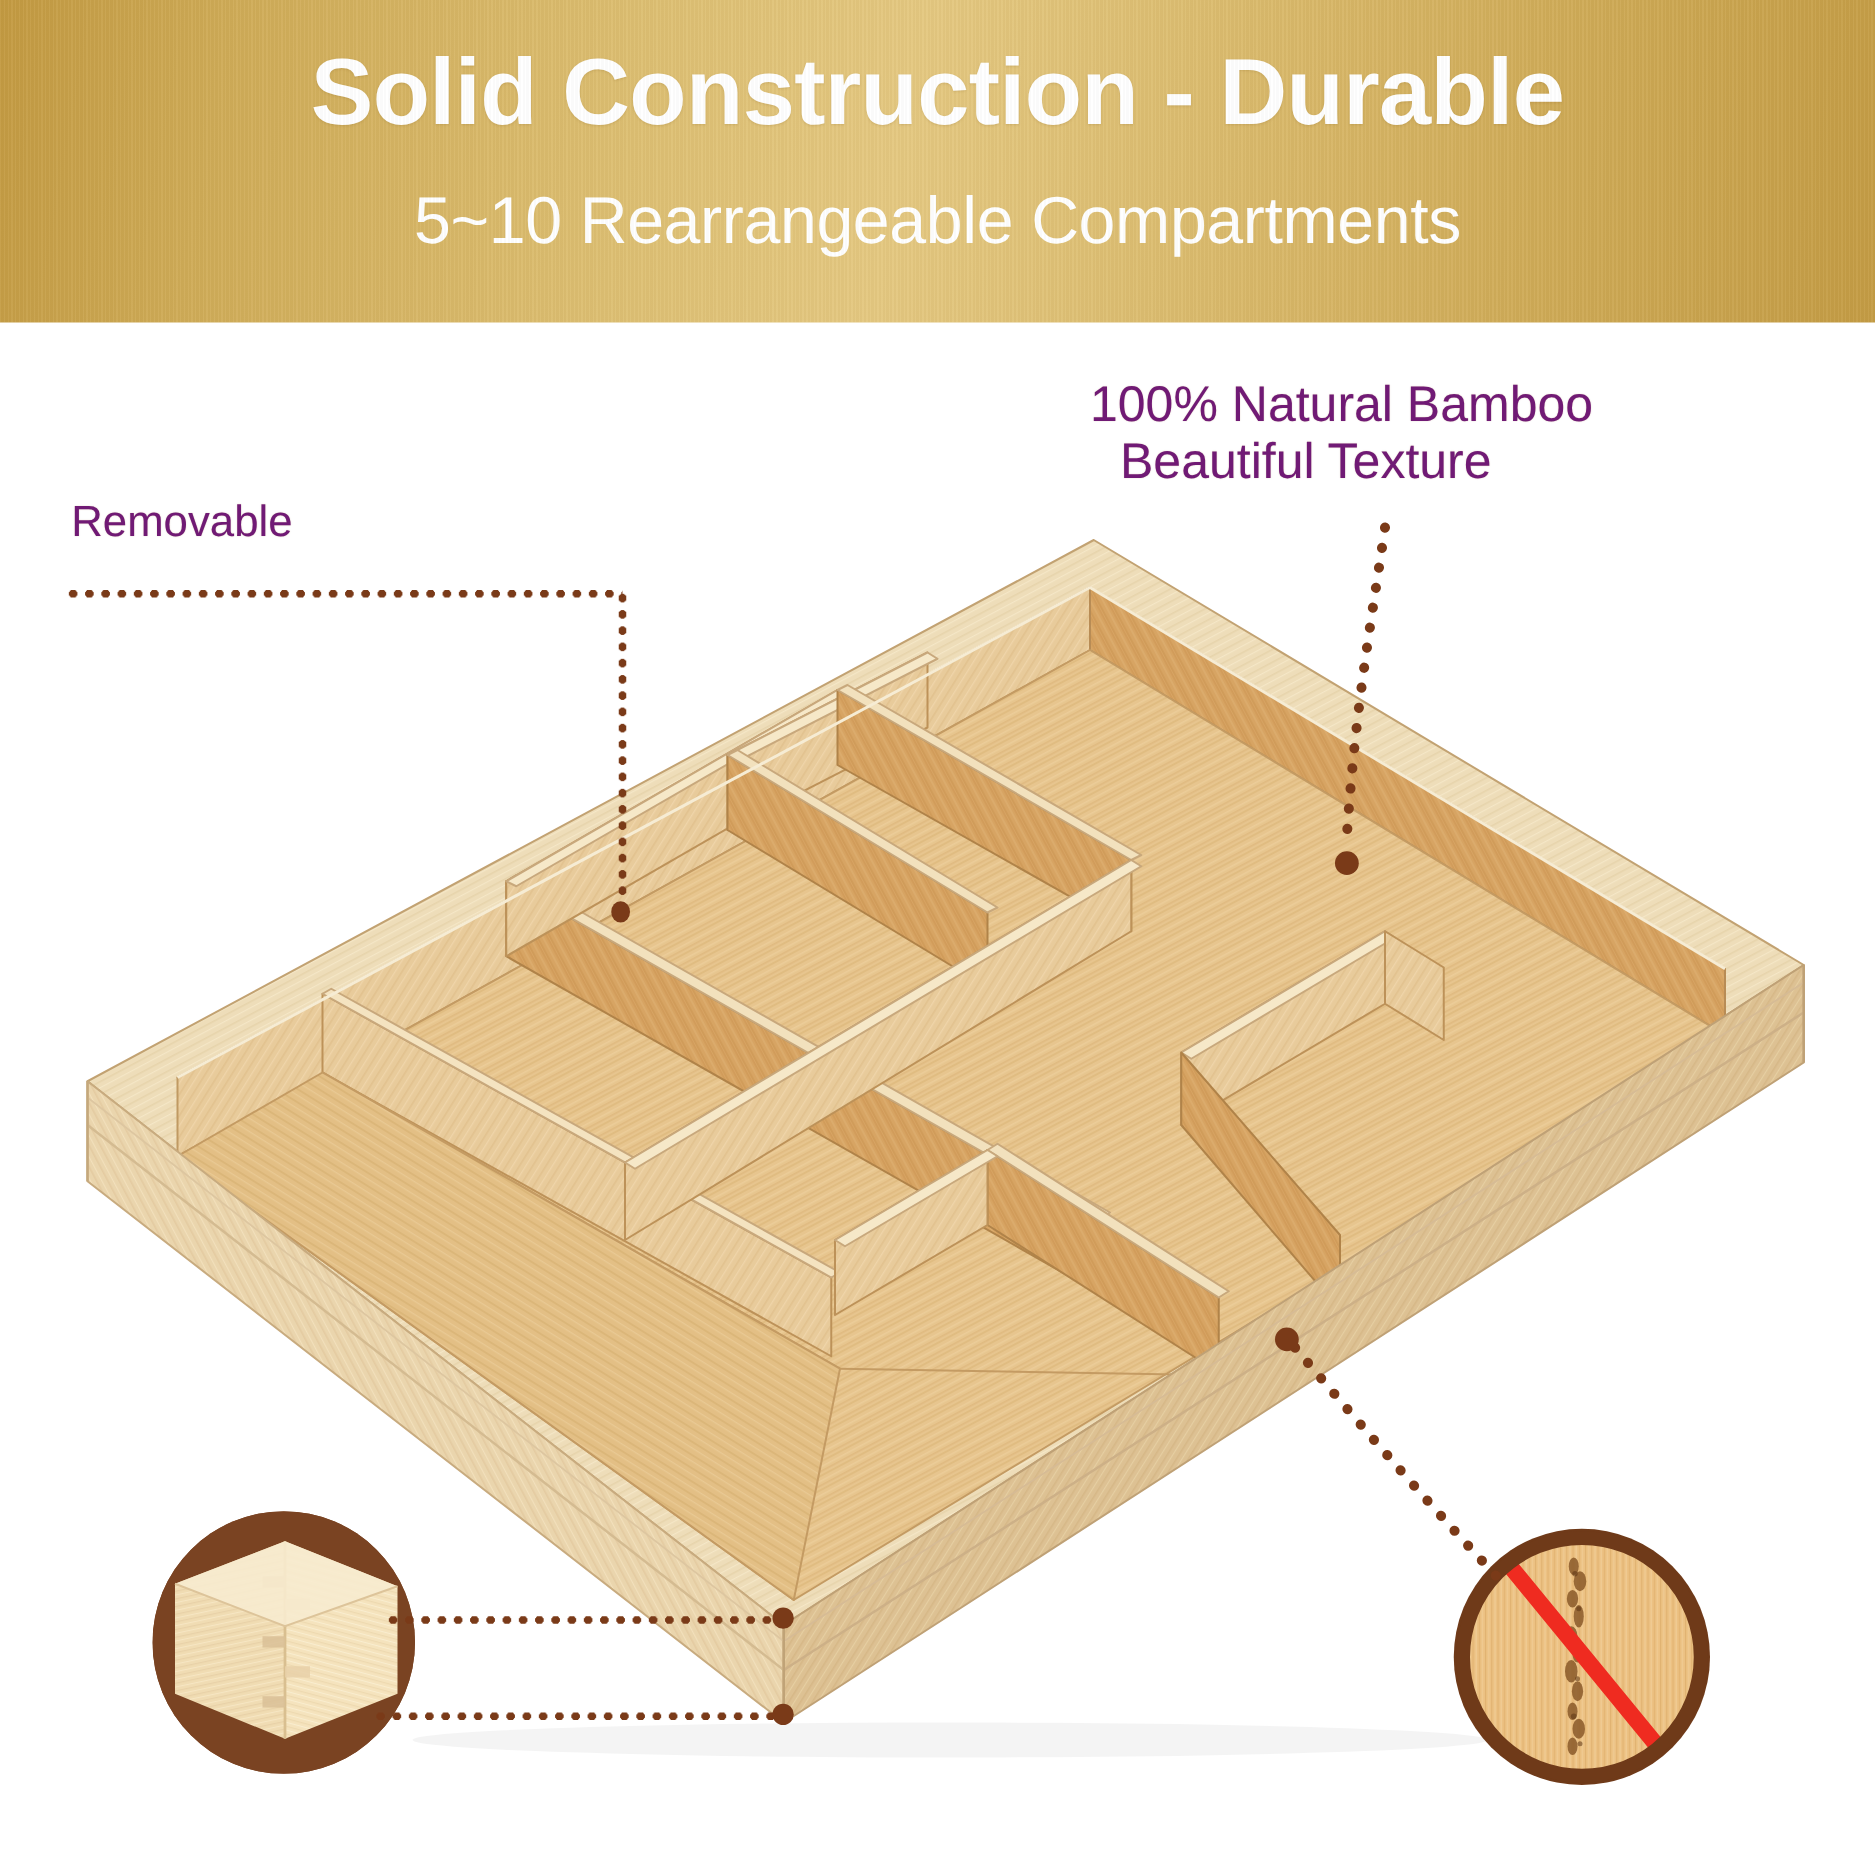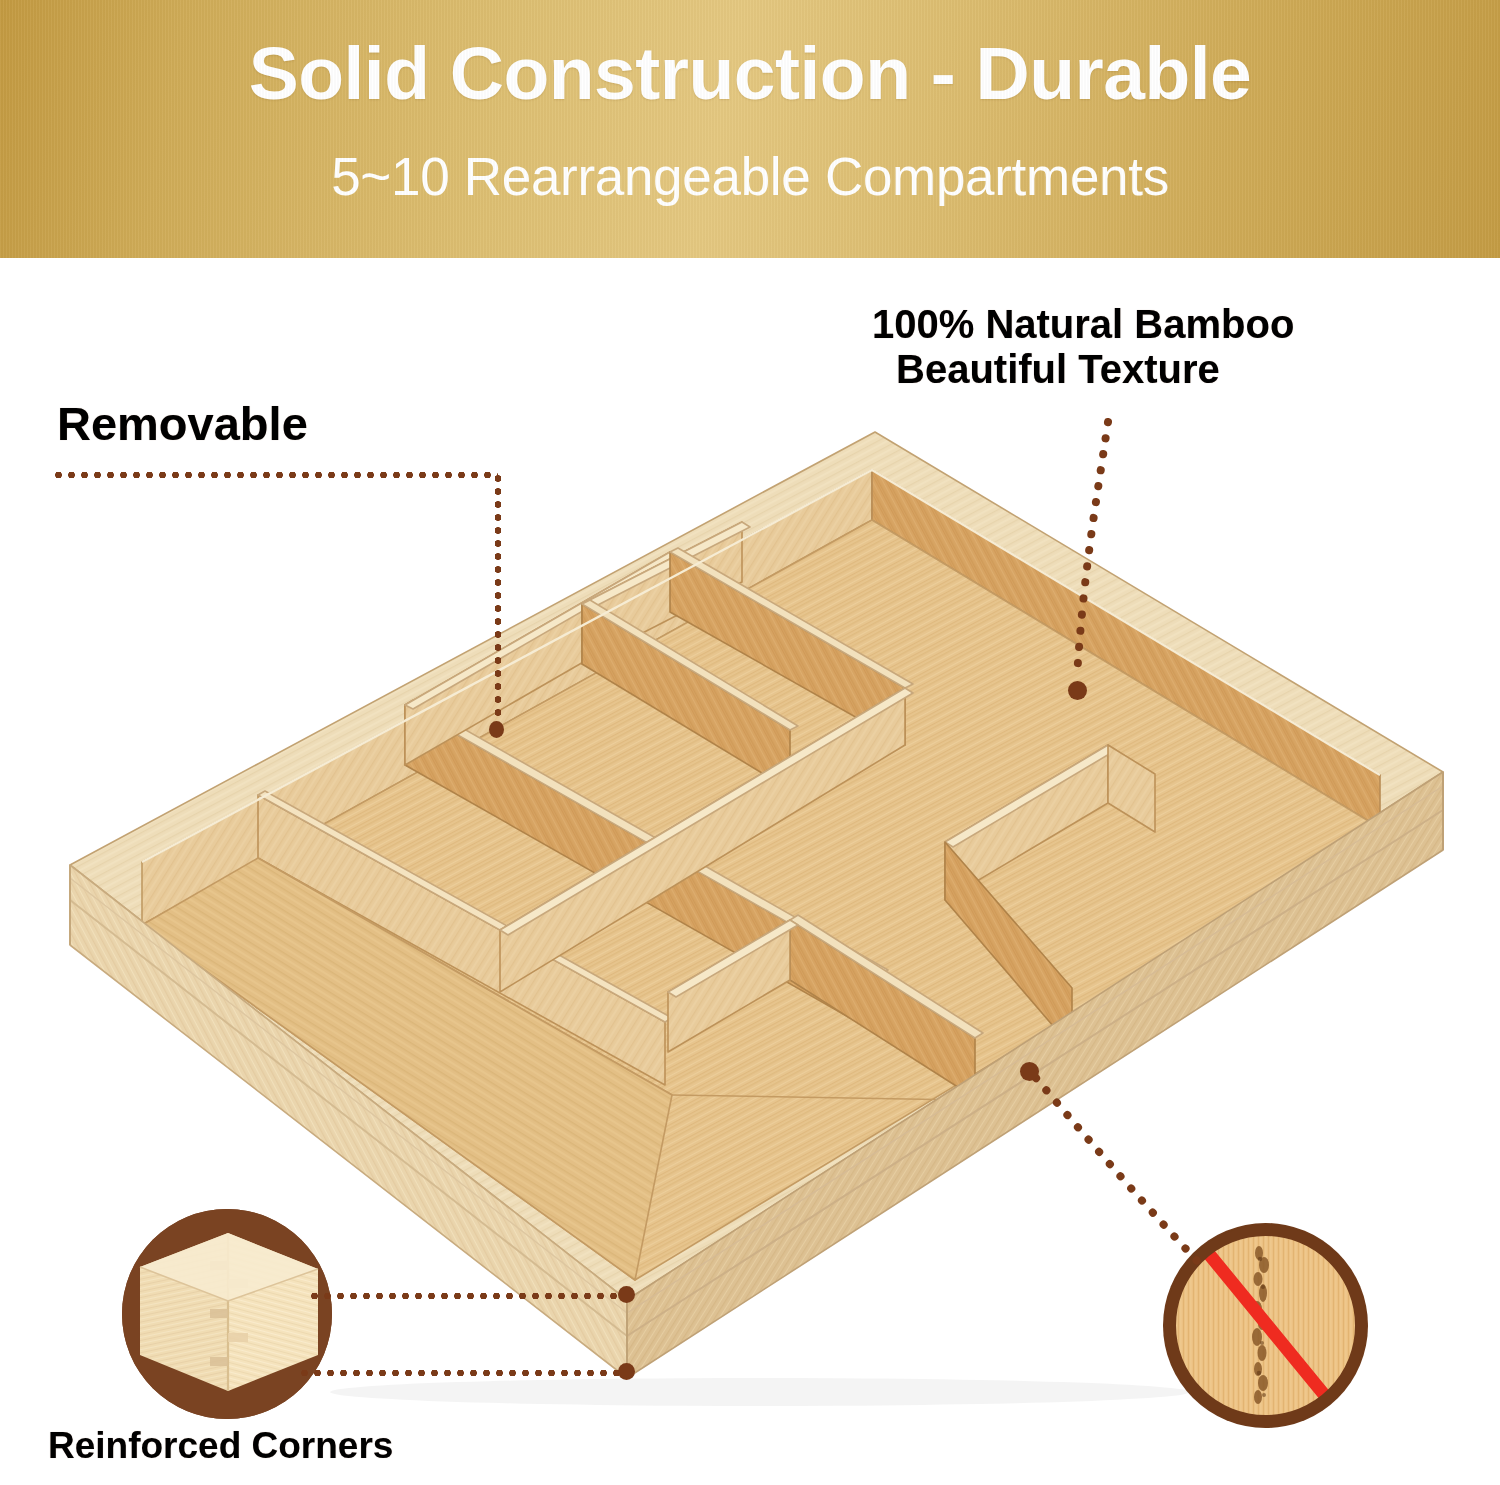--- a/index.html
+++ b/index.html
@@ -56,29 +56,29 @@
     font-weight: normal;
     color: #ffffff;
     line-height: 1;
     letter-spacing: -0.3px;
     white-space: nowrap;
   }
 
   
   .callout {
     position: absolute;
-    color: #000000;
-    font-weight: bold;
+    color: #701a75;
+    font-weight: normal;
     line-height: 1.12;
     white-space: nowrap;
     text-shadow: 0 0 1px rgba(138,69,33,0.35);
   }
   #label-bamboo { left: 872px; top: 302px; font-size: 40px; }
   #label-bamboo .l2 { display:block; padding-left: 24px; }
-  #label-removable { left: 57px; top: 398px; font-size: 47px; }
+  #label-removable { left: 57px; top: 398px; font-size: 35px; }
   #label-corners  { left: 48px;  top: 1425px; font-size: 37px; }
   #label-grains   { left: 1012px; top: 1425px; font-size: 37px; }
 
   
   .dot-h {
     position: absolute; height: 6px;
     background-image: radial-gradient(circle, #7a3a18 0 45%, transparent 50%);
     background-size: 13px 6px;
     background-repeat: repeat-x;
   }
@@ -307,23 +307,20 @@
       <rect x="106" y="124" width="20" height="9" fill="#e7d0a8" opacity="0.85"></rect>
 
       <polygon points="18,58 106,24 196,60 106,92" fill="#f7ebcf" opacity="0.9"></polygon>
       <polyline points="18,58 106,92 196,60" stroke="#ddc49a" stroke-width="1.6" fill="none"></polyline>
     </svg>
   </div>
   <div class="dot-h" style="left:308px; top:1293px; width:312px;"></div>
   <div class="big-dot" style="left:618px; top:1286px; width:17px; height:17px;"></div>
   <div class="dot-h" style="left:298px; top:1370px; width:322px;"></div>
   <div class="big-dot" style="left:618px; top:1363px; width:17px; height:17px;"></div>
-  <div class="callout" id="label-corners">
-    <span>Reinforced Corners</span>
-  </div>
 
   <div class="detail-circle" id="circle-grain">
     <svg width="205" height="205" viewBox="0 0 205 205">
       <defs>
         <pattern id="gGrain" width="5" height="60" patternUnits="userSpaceOnUse">
           <rect width="5" height="60" fill="#ecc183"></rect>
           <rect width="0.9" height="60" x="0" fill="#dcab67" opacity="0.65"></rect>
           <rect width="0.7" height="60" x="2.6" fill="#f6d7a5" opacity="0.7"></rect>
         </pattern>
         <clipPath id="gClip">

